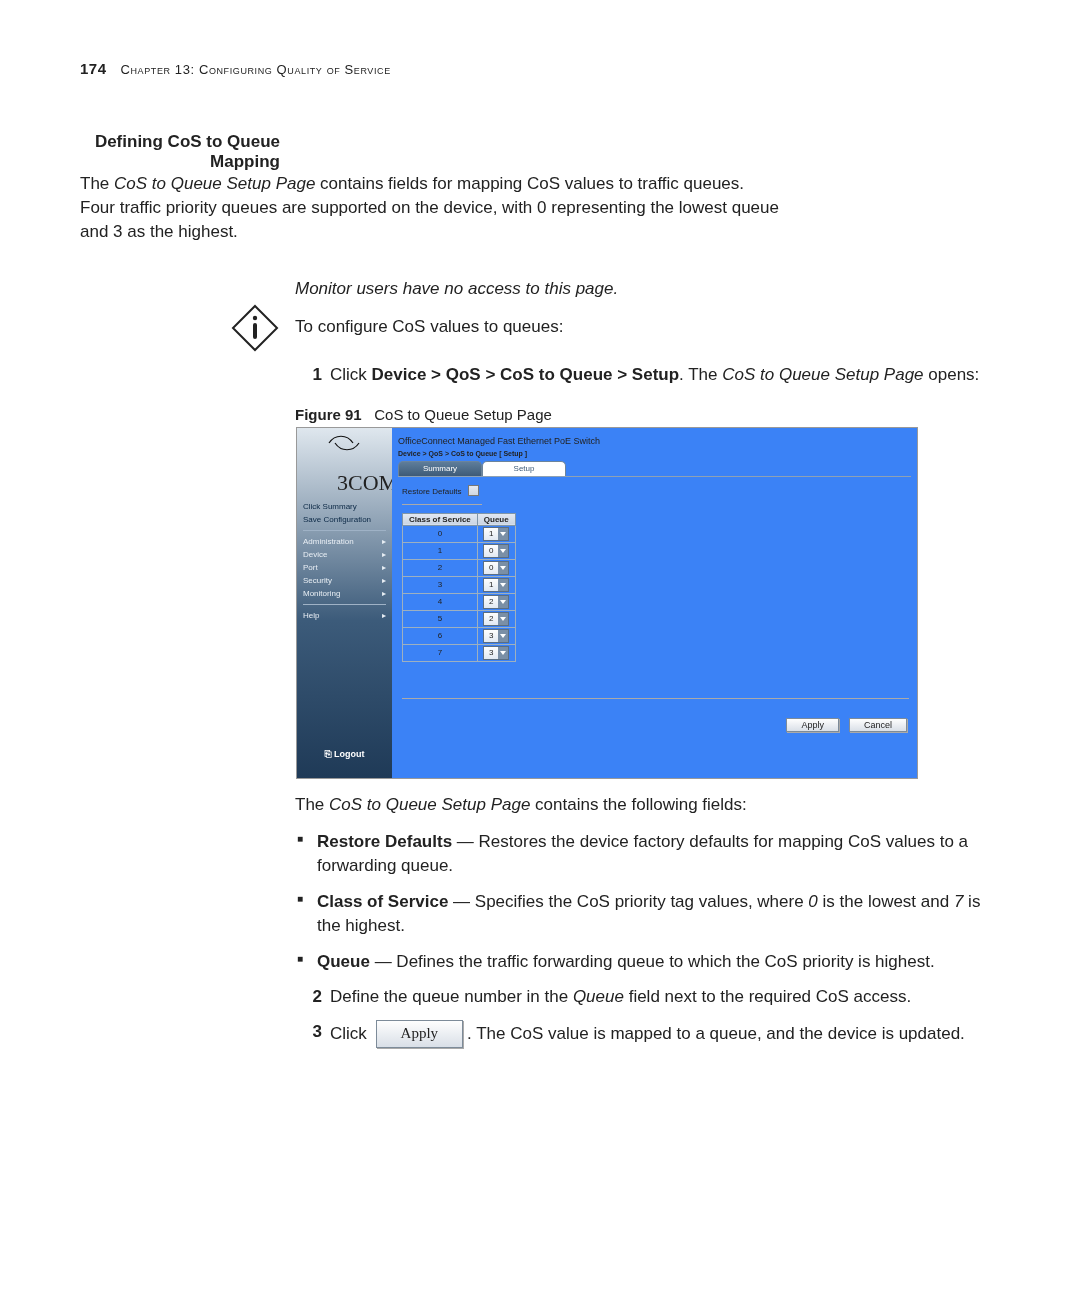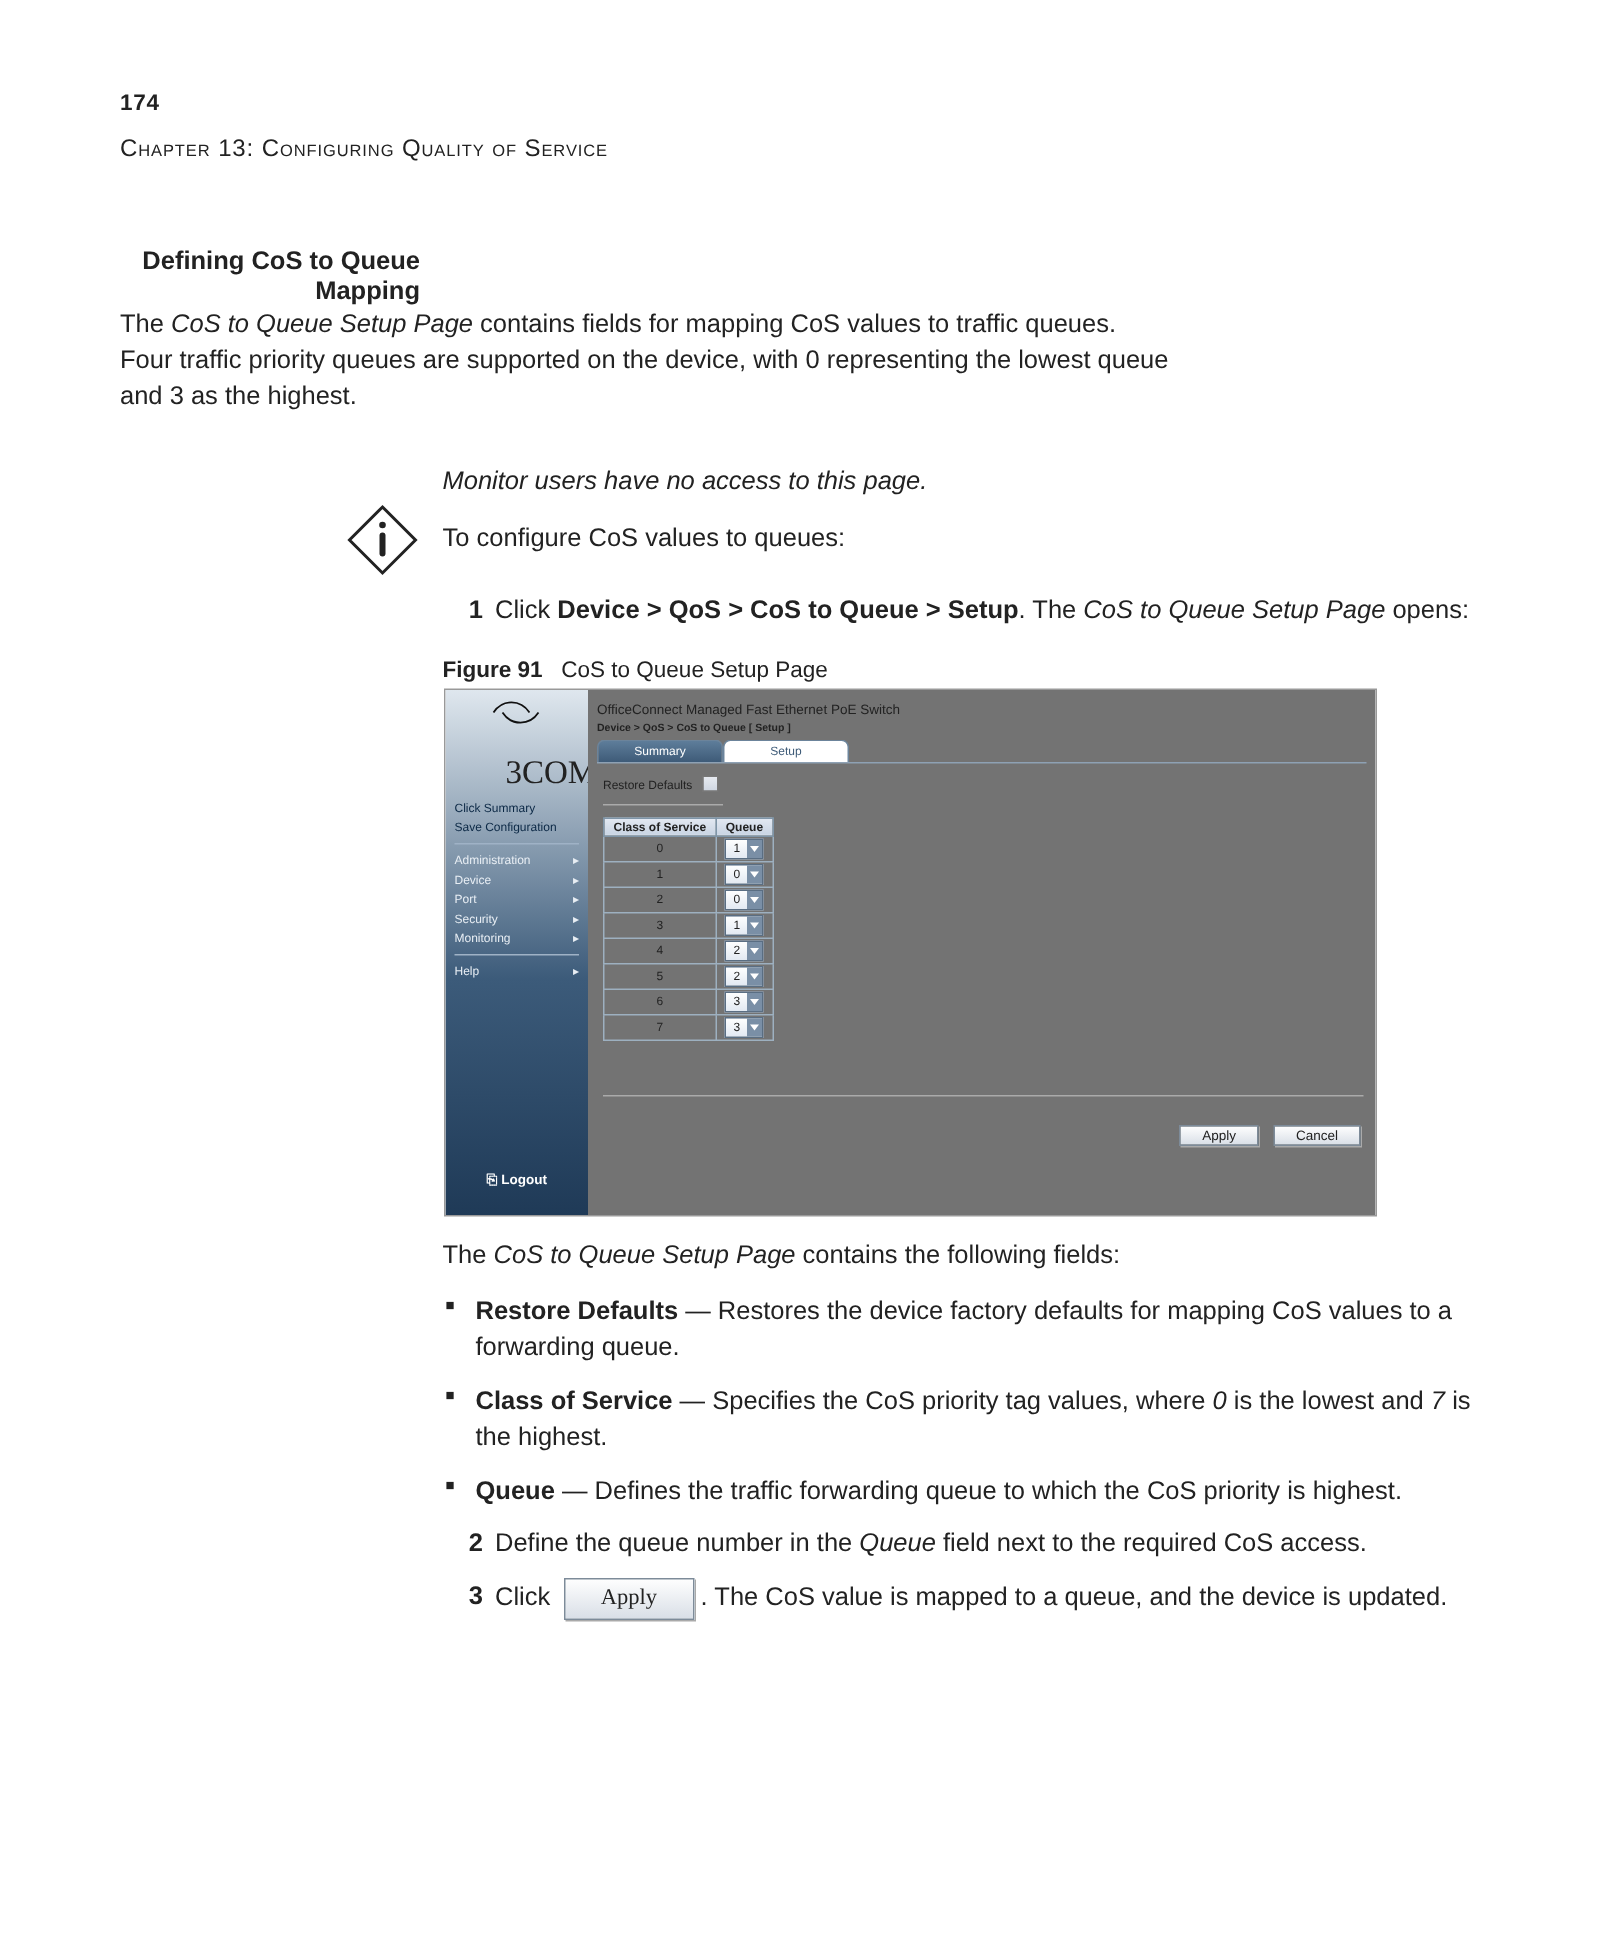--- a/index.html
+++ b/index.html
@@ -13,24 +13,23 @@
     background: #fff;
   }
   .page-header {
     display: flex;
     align-items: baseline;
     gap: 14px;
     margin-left: 0;
     margin-bottom: 55px;
     font-size: 14px;
     letter-spacing: 0.5px;
-    flex-direction: column;
   }
   .page-header .pnum { font-weight: 700; font-size: 15px; }
-  .page-header .chapter { font-size: 16px; font-variant: small-caps; letter-spacing: 0.6px; }
+  .page-header .chapter { font-size: 13px; font-variant: small-caps; letter-spacing: 0.6px; }
   .section {
     display: flex;
     flex-direction: column;
     align-items: flex-start;
     margin-top: 10px;
   }
   .section .label {
     width: 200px;
     min-width: 200px;
     text-align: right;
@@ -115,21 +114,21 @@
     color: #e8eef4; font-size: 8px; padding: 2px 6px;
   }
   .shot .navitem.dark { color:#0b2845; }
   .shot .navhr { border-top:1px solid #9fb2c6; margin:4px 6px; }
   .shot .logout {
     position:absolute; bottom:18px; left:0; right:0; text-align:center;
     color:#fff; font-weight:700; font-size:9px;
   }
   .shot .content {
     position: absolute; top:0; left:95px; right:0; bottom:0;
-    background: #737373;
+    background: #3b82f6;
   }
   .shot .title1 { font-size: 9px; color:#222; margin: 8px 0 0 6px; }
   .shot .crumb  { font-size: 7px; font-weight:700; color:#222; margin: 4px 0 4px 6px; }
   .shot .tabs { display:flex; margin-left:6px; }
   .shot .tab {
     width: 82px; height: 14px; font-size: 8px;
     line-height: 14px; text-align: center;
     border: 1px solid #6c849b; border-bottom: none;
     border-top-left-radius: 5px; border-top-right-radius: 5px;
   }

